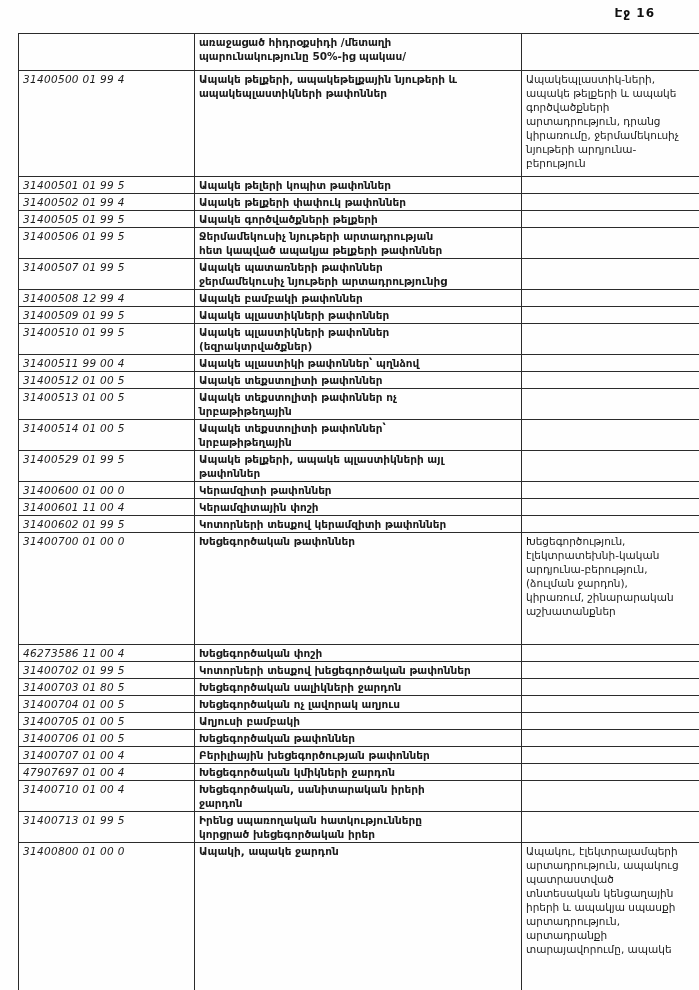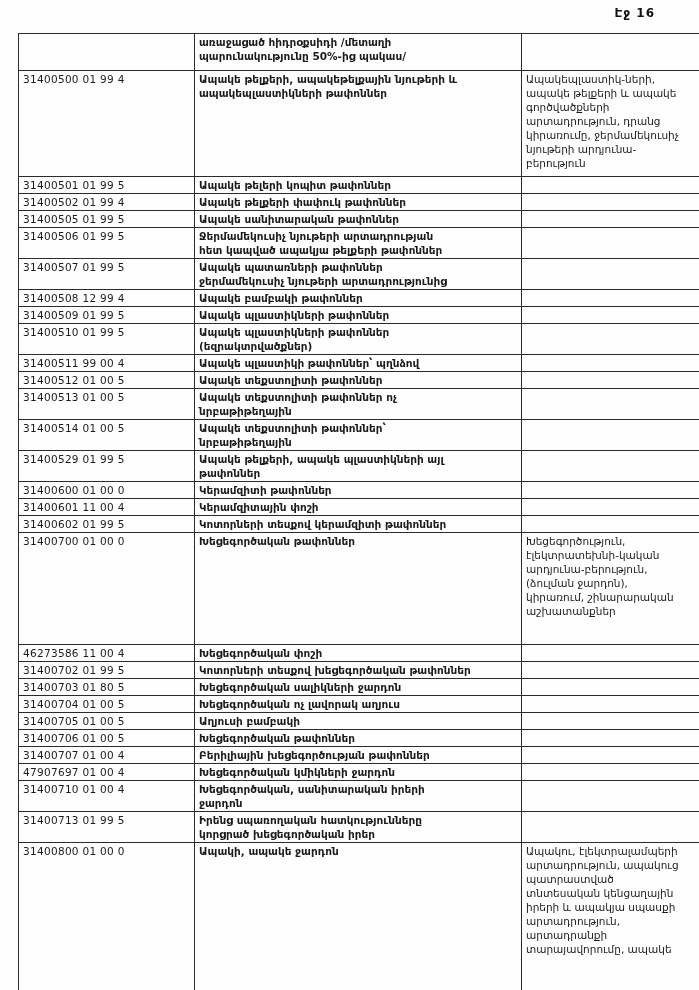--- a/index.html
+++ b/index.html
@@ -37,21 +37,21 @@
   table.doc-table td {
     border: 1px solid #2b2b2b;
     vertical-align: top;
     padding: 1px 4px;
     font-size: 10.5px;
     line-height: 14px;
     white-space: pre-line;
     overflow: hidden;
     color: #1b1b1b;
   }
-  td.col-code { width: 167px; letter-spacing: 0.3px; }
+  td.col-code { width: 167px; letter-spacing: 0.3px; font-style: italic; }
   td.col-description { width: 318px; font-weight: bold; }
   td.col-note { width: 181px; }
 
   
   tr.row-0  { height: 37px; }
   tr.row-1  { height: 106px; }
   tr.row-18 { height: 112px; }
   tr.row-29 { height: 150px; }
 </style>
 </head>
@@ -85,21 +85,21 @@
           <td class="col-description">Ապակե թելերի կոպիտ թափոններ</td>
           <td class="col-note"></td>
         </tr>
         <tr class="row-3">
           <td class="col-code">31400502 01 99 4</td>
           <td class="col-description">Ապակե թելքերի փափուկ թափոններ</td>
           <td class="col-note"></td>
         </tr>
         <tr class="row-4">
           <td class="col-code">31400505 01 99 5</td>
-          <td class="col-description">Ապակե սանիտարական թափոններ</td>
+          <td class="col-description">Ապակե գործվածքների թելքերի</td>
           <td class="col-note"></td>
         </tr>
         <tr class="row-5">
           <td class="col-code">31400506 01 99 5</td>
           <td class="col-description">Ջերմամեկուսիչ նյութերի արտադրության
 հետ կապված ապակյա թելքերի թափոններ</td>
           <td class="col-note"></td>
         </tr>
         <tr class="row-6">
           <td class="col-code">31400507 01 99 5</td>

